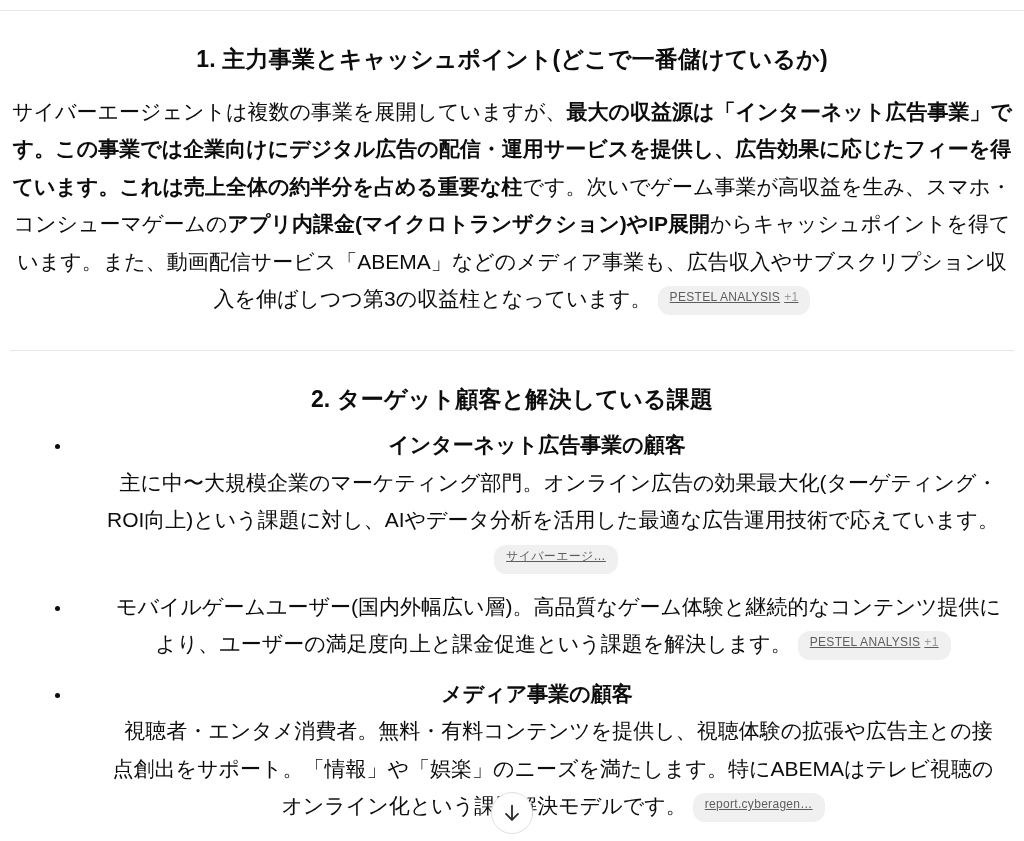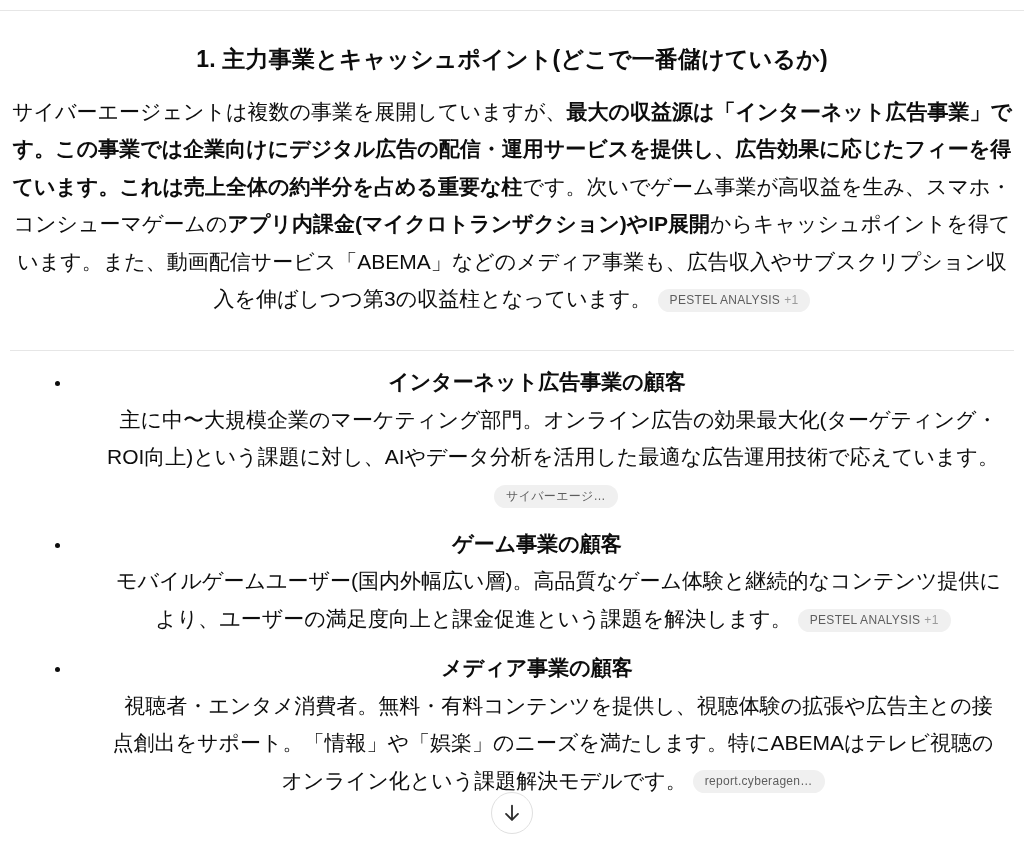--- a/index.html
+++ b/index.html
@@ -43,28 +43,29 @@
     margin-left: 32px;
     text-indent: 11px;
   }
   .pill {
     display: inline-block;
     background: #f0f0f0;
     border-radius: 12px;
     padding: 0 12px;
     font-size: 12px;
     line-height: 23px;
-    height: 23px;
+    height: 29px;
     color: #5d5d5d;
     letter-spacing: 0.3px;
     vertical-align: middle;
     margin-left: 6px;
     white-space: nowrap;
     text-indent: 0;
     cursor: pointer;
+    text-decoration: underline;
   }
   .pill .count { color: #9b9b9b; margin-left: 4px; }
   .pill .count:empty { display: none; margin: 0; }
   .scroll-btn {
     position: absolute;
     top: 782px; left: 50%;
     transform: translateX(-50%);
     width: 42px; height: 42px;
     border-radius: 50%;
     background: #ffffff;
@@ -85,30 +86,30 @@
   <div class="content">
 
     <section>
       <h3 class="sec-heading">1. 主力事業とキャッシュポイント(どこで一番儲けているか)</h3>
       <p class="para"><span><span>サイバーエージェントは複数の事業を展開していますが、</span><strong>最大の収益源は「インターネット広告事業」です。この事業では企業向けにデジタル広告の配信・運用サービスを提供し、広告効果に応じたフィーを得ています。これは売上全体の約半分を占める重要な柱</strong><span>です。次いでゲーム事業が高収益を生み、スマホ・コンシューマゲームの</span><strong>アプリ内課金(マイクロトランザクション)やIP展開</strong><span>からキャッシュポイントを得ています。また、動画配信サービス「ABEMA」などのメディア事業も、広告収入やサブスクリプション収入を伸ばしつつ第3の収益柱となっています。</span></span><span class="pill"><span class="label">PESTEL ANALYSIS</span><span class="count">+1</span></span></p>
     </section>
 
     <hr class="divider divider-mid">
 
     <section>
+      <h3 class="sec-heading">2. ターゲット顧客と解決している課題</h3>
 
       <ul class="items">
 
         <li>
           <div class="item-title">インターネット広告事業の顧客</div>
           <div class="item-desc"><span>主に中〜大規模企業のマーケティング部門。オンライン広告の効果最大化(ターゲティング・ROI向上)という課題に対し、AIやデータ分析を活用した最適な広告運用技術で応えています。</span><span class="pill"><span class="label">サイバーエージ…</span></span></div>
         </li>
 
         <li>
-          <div class="item-title">ゲーム事業の顧客</div>
           <div class="item-desc"><span>モバイルゲームユーザー(国内外幅広い層)。高品質なゲーム体験と継続的なコンテンツ提供により、ユーザーの満足度向上と課金促進という課題を解決します。</span><span class="pill"><span class="label">PESTEL ANALYSIS</span><span class="count">+1</span></span></div>
         </li>
 
         <li>
           <div class="item-title">メディア事業の顧客</div>
           <div class="item-desc"><span>視聴者・エンタメ消費者。無料・有料コンテンツを提供し、視聴体験の拡張や広告主との接点創出をサポート。「情報」や「娯楽」のニーズを満たします。特にABEMAはテレビ視聴のオンライン化という課題解決モデルです。</span><span class="pill"><span class="label">report.cyberagen…</span></span></div>
         </li>
 
       </ul>
     </section>

